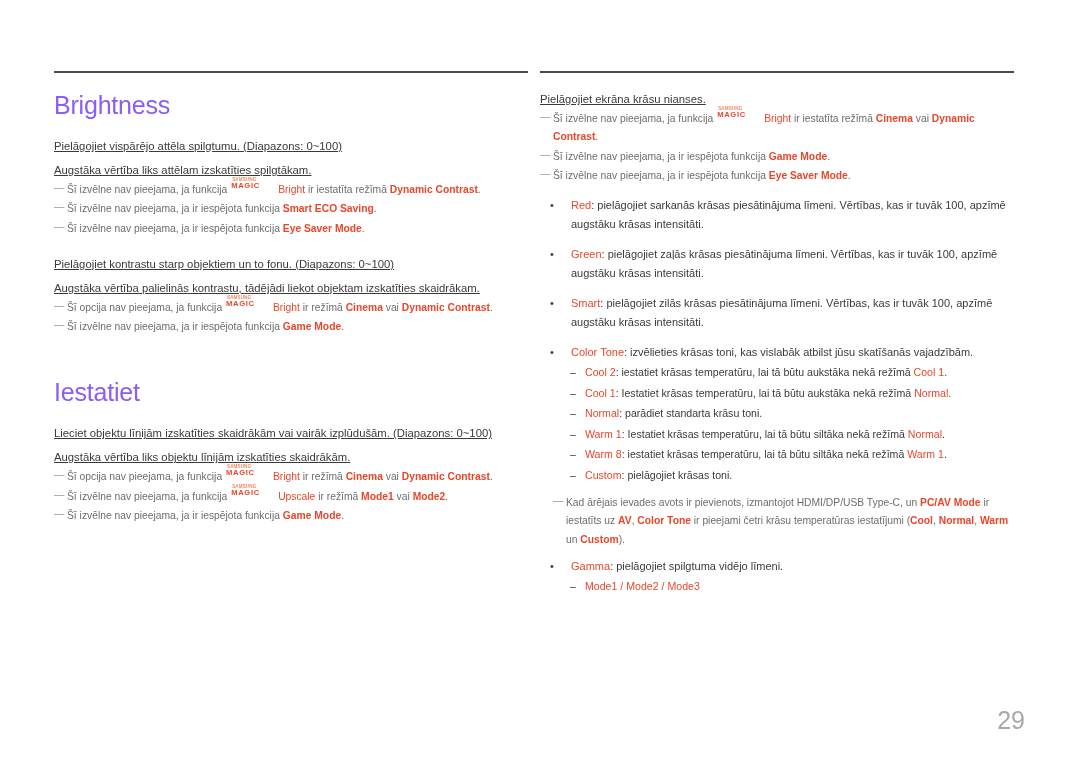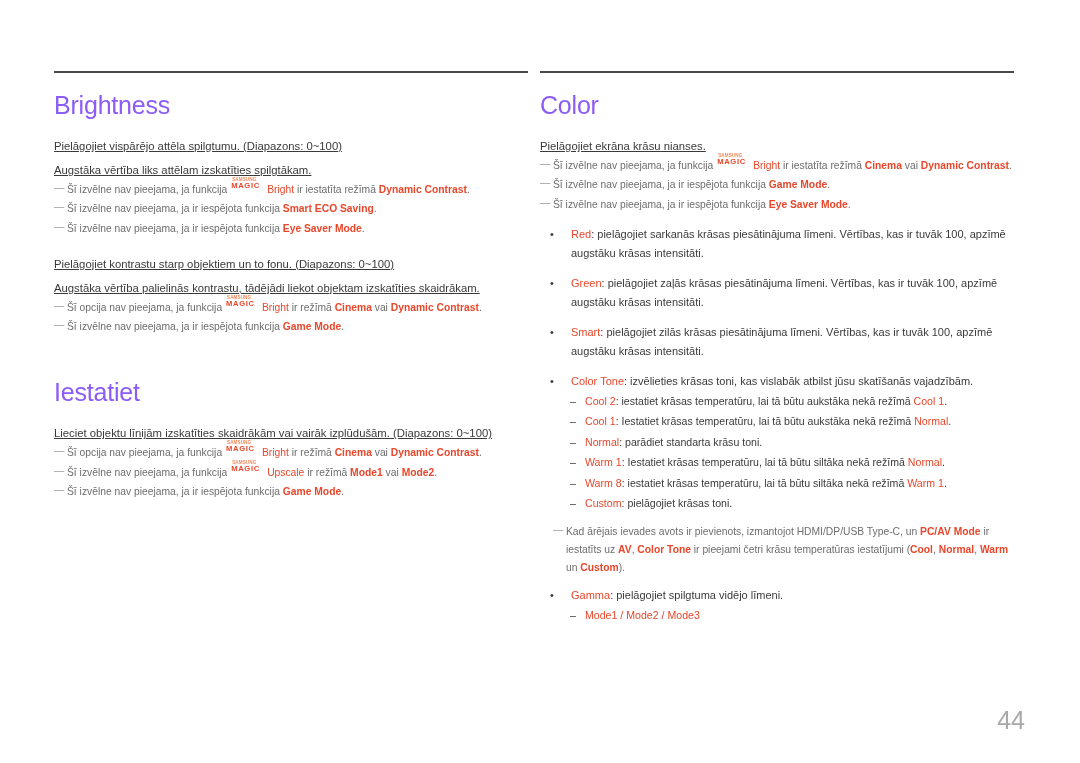--- a/index.html
+++ b/index.html
@@ -101,21 +101,21 @@
   .hl       { color: #e8472b; font-weight: bold; }
   .hl-plain { color: #e8472b; text-align: right; }
 
   
   .magic {
     display: inline-block;
     position: relative;
     vertical-align: baseline;
     width: 31px;
     height: 10px;
-    margin: 0 5px 0 1px;
+    margin: 0 16px 0 1px;
     top: 1px;
   }
   .magic .samsung {
     position: absolute;
     left: 1px;
     top: -7px;
     font-size: 4.6px;
     font-weight: bold;
     letter-spacing: 0.1px;
     color: #f08a5d;
@@ -190,41 +190,41 @@
 
       <div class="note">
         <span class="dash">—</span><span>Šī izvēlne nav pieejama, ja ir iespējota funkcija </span><span class="hl">Game Mode</span><span>.</span>
       </div>
     </div>
 
     <div class="section">
       <h2 class="heading" style="margin-top:42px;">Iestatiet</h2>
 
       <div class="body-line section-intro">Lieciet objektu līnijām izskatīties skaidrākām vai vairāk izplūdušām. (Diapazons: 0~100)</div>
+      <div class="body-line">Augstāka vērtība liks objektu līnijām izskatīties skaidrākām.</div>
 
       <div class="note">
         <span class="dash">—</span><span>Šī opcija nav pieejama, ja funkcija </span><span class="magic"><span class="samsung">SAMSUNG</span><span class="magictxt">MAGIC</span></span><span class="magic-suffix">Bright</span><span> ir režīmā </span><span class="hl">Cinema</span><span> vai </span><span class="hl">Dynamic Contrast</span><span>.</span>
       </div>
 
       <div class="note">
         <span class="dash">—</span><span>Šī izvēlne nav pieejama, ja funkcija </span><span class="magic"><span class="samsung">SAMSUNG</span><span class="magictxt">MAGIC</span></span><span class="magic-suffix">Upscale</span><span> ir režīmā </span><span class="hl">Mode1</span><span> vai </span><span class="hl">Mode2</span><span>.</span>
       </div>
 
       <div class="note">
         <span class="dash">—</span><span>Šī izvēlne nav pieejama, ja ir iespējota funkcija </span><span class="hl">Game Mode</span><span>.</span>
       </div>
     </div>
 
   </div>
 
   <div class="col col-right">
 
     <div class="rule"></div>
     <div class="section">
-      <h2 class="heading">Color</h2>
 
       <div class="body-line section-intro">Pielāgojiet ekrāna krāsu nianses.</div>
 
       <div class="note">
         <span class="dash">—</span><span>Šī izvēlne nav pieejama, ja funkcija </span><span class="magic"><span class="samsung">SAMSUNG</span><span class="magictxt">MAGIC</span></span><span class="magic-suffix">Bright</span><span> ir iestatīta režīmā </span><span class="hl">Cinema</span><span> vai </span><span class="hl">Dynamic Contrast</span><span>.</span>
       </div>
 
       <div class="note">
         <span class="dash">—</span><span>Šī izvēlne nav pieejama, ja ir iespējota funkcija </span><span class="hl">Game Mode</span><span>.</span>
       </div>
@@ -281,15 +281,15 @@
         <span class="dot">•</span><span class="hl-plain">Gamma</span><span>: pielāgojiet spilgtuma vidējo līmeni.</span>
       </div>
 
       <div class="subitem">
         <span class="ndash">–</span><span class="hl-plain">Mode1 / Mode2 / Mode3</span>
       </div>
     </div>
 
   </div>
 
-  <div class="page-number">44</div>
+  <div class="page-number">29</div>
 
 </div>
 
 </body></html>

